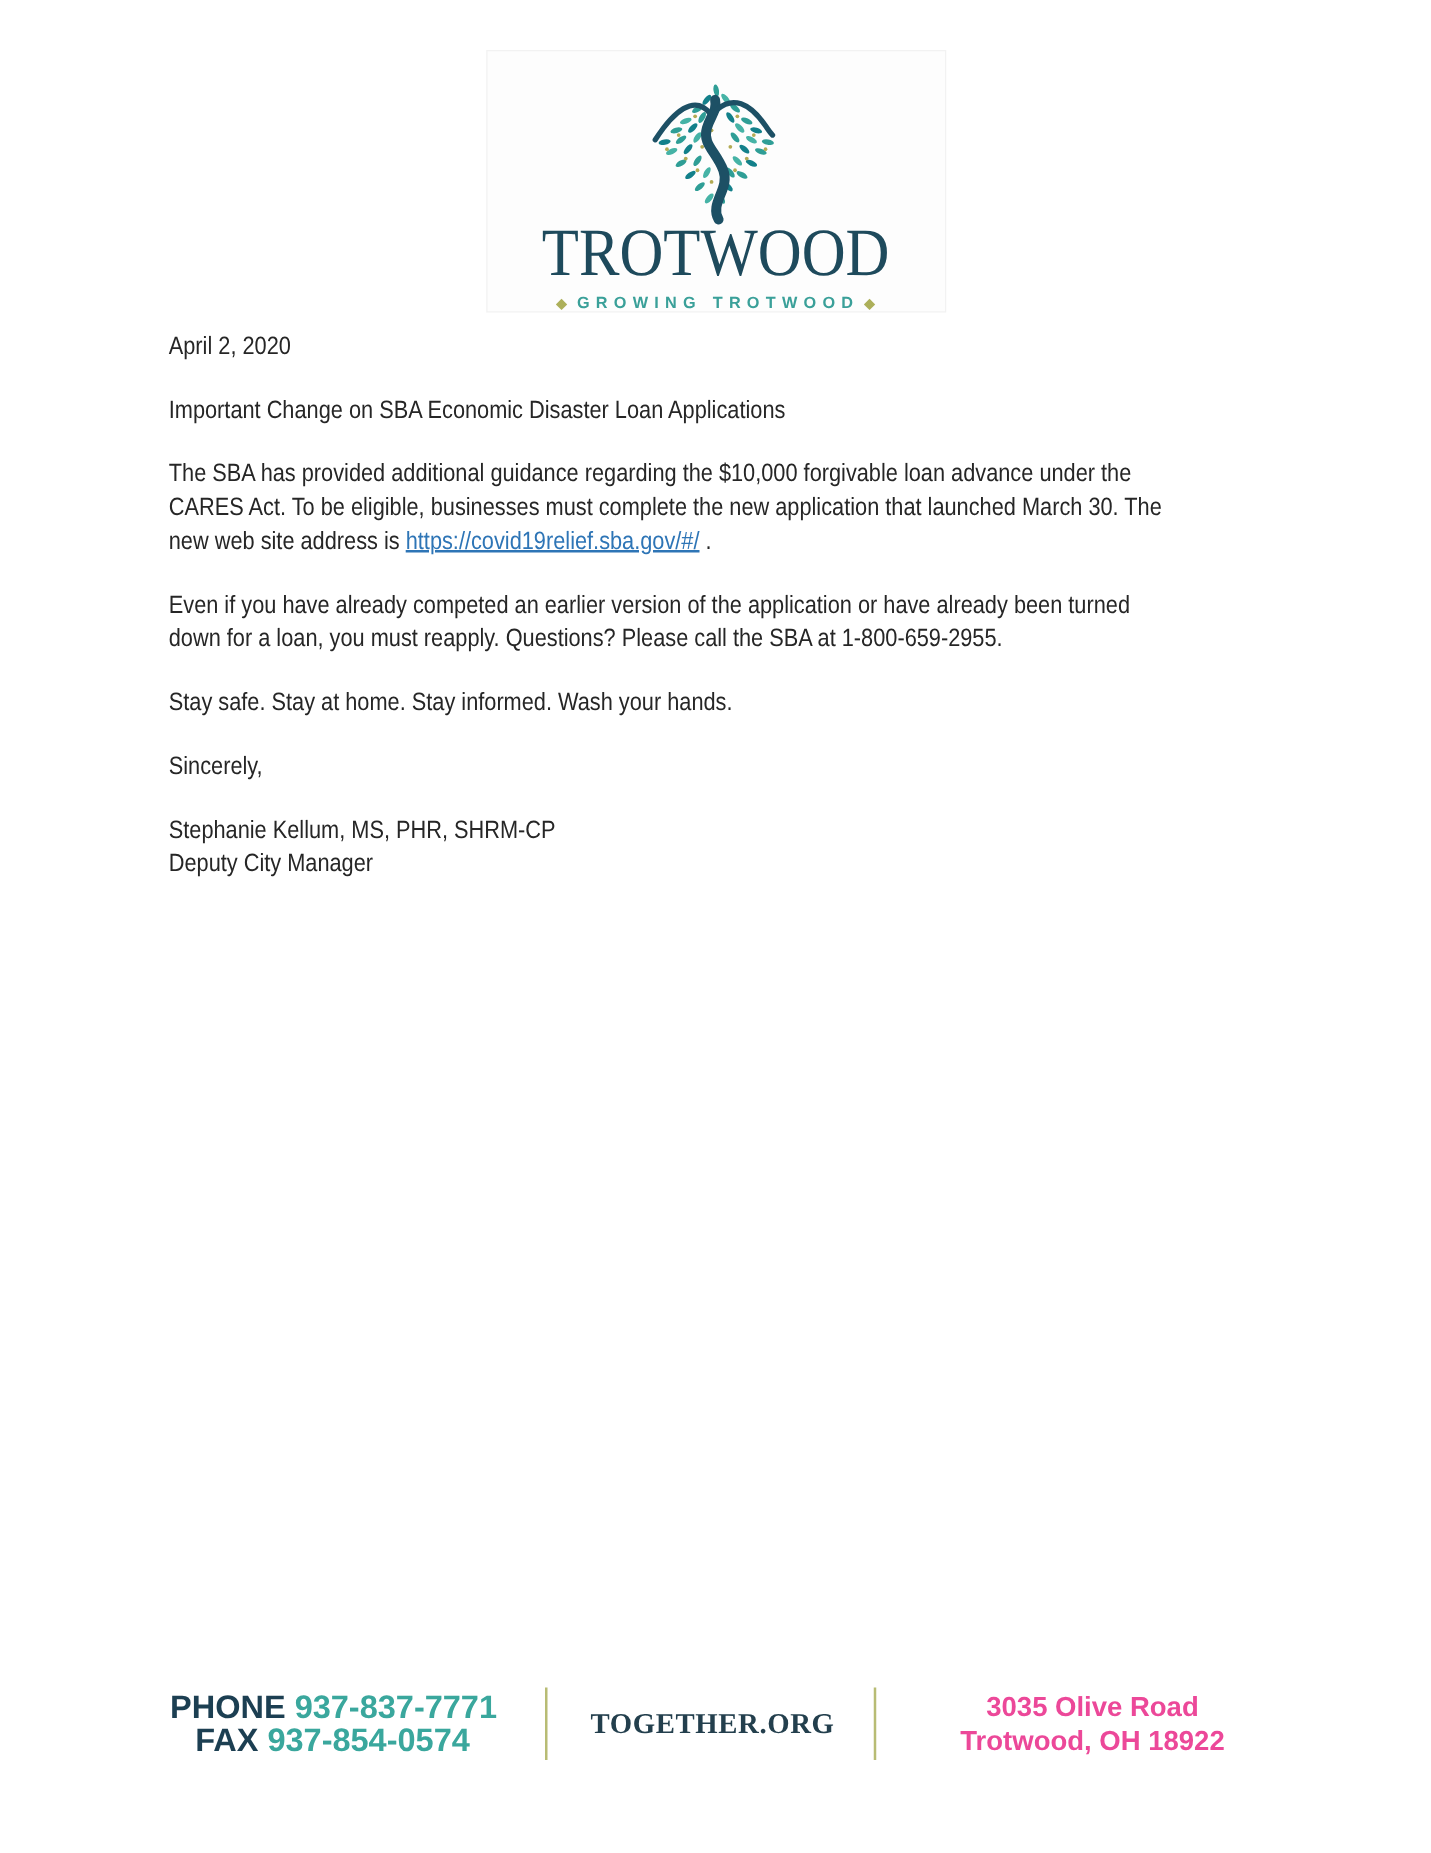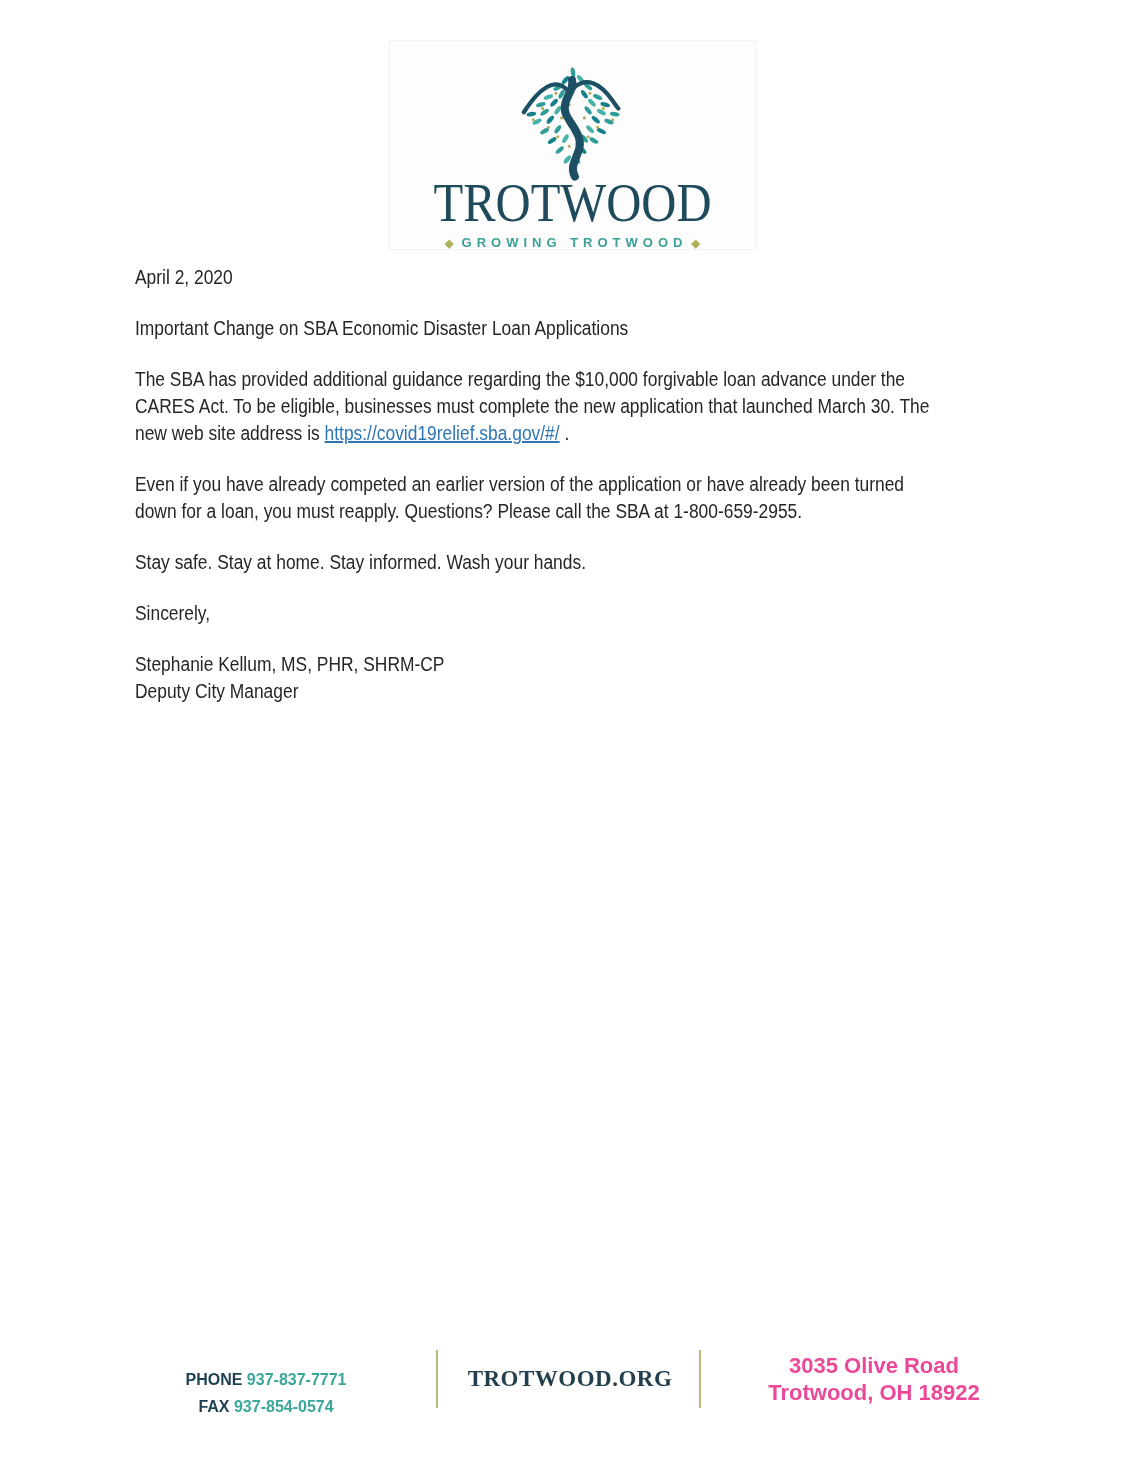--- a/index.html
+++ b/index.html
@@ -72,24 +72,24 @@
     color: #2e75b6;
     text-decoration: underline;
     cursor: pointer;
   }
 
   
   .footer { position: absolute; left: 0; top: 1348px; width: 1145px; height: 70px; }
   .footer-contact {
     position: absolute;
     left: 136px;
-    top: 18px;
+    top: 4px;
     width: 260px;
     text-align: center;
-    font-size: 16px;
+    font-size: 26px;
     line-height: 27px;
     font-weight: bold;
     white-space: nowrap;
   }
   .footer-label { color: #1c3f52; }
   .footer-teal  { color: #3aa79d; }
   .footer-divider {
     position: absolute;
     top: 2px;
     width: 2px;
@@ -222,21 +222,21 @@
   </div>
 
   <div class="footer">
     <div class="footer-contact">
       <div><span class="footer-label">PHONE</span> <span class="footer-teal">937-837-7771</span></div>
       <div><span class="footer-label">FAX</span> <span class="footer-teal">937-854-0574</span></div>
     </div>
 
     <div class="footer-divider divider-1"></div>
 
-    <div class="footer-website">TROTWOOD.ORG</div>
+    <div class="footer-website">TOGETHER.ORG</div>
 
     <div class="footer-divider divider-2"></div>
 
     <div class="footer-address">
       <div>3035 Olive Road</div>
       <div>Trotwood, OH 18922</div>
     </div>
   </div>
 
 </div>

